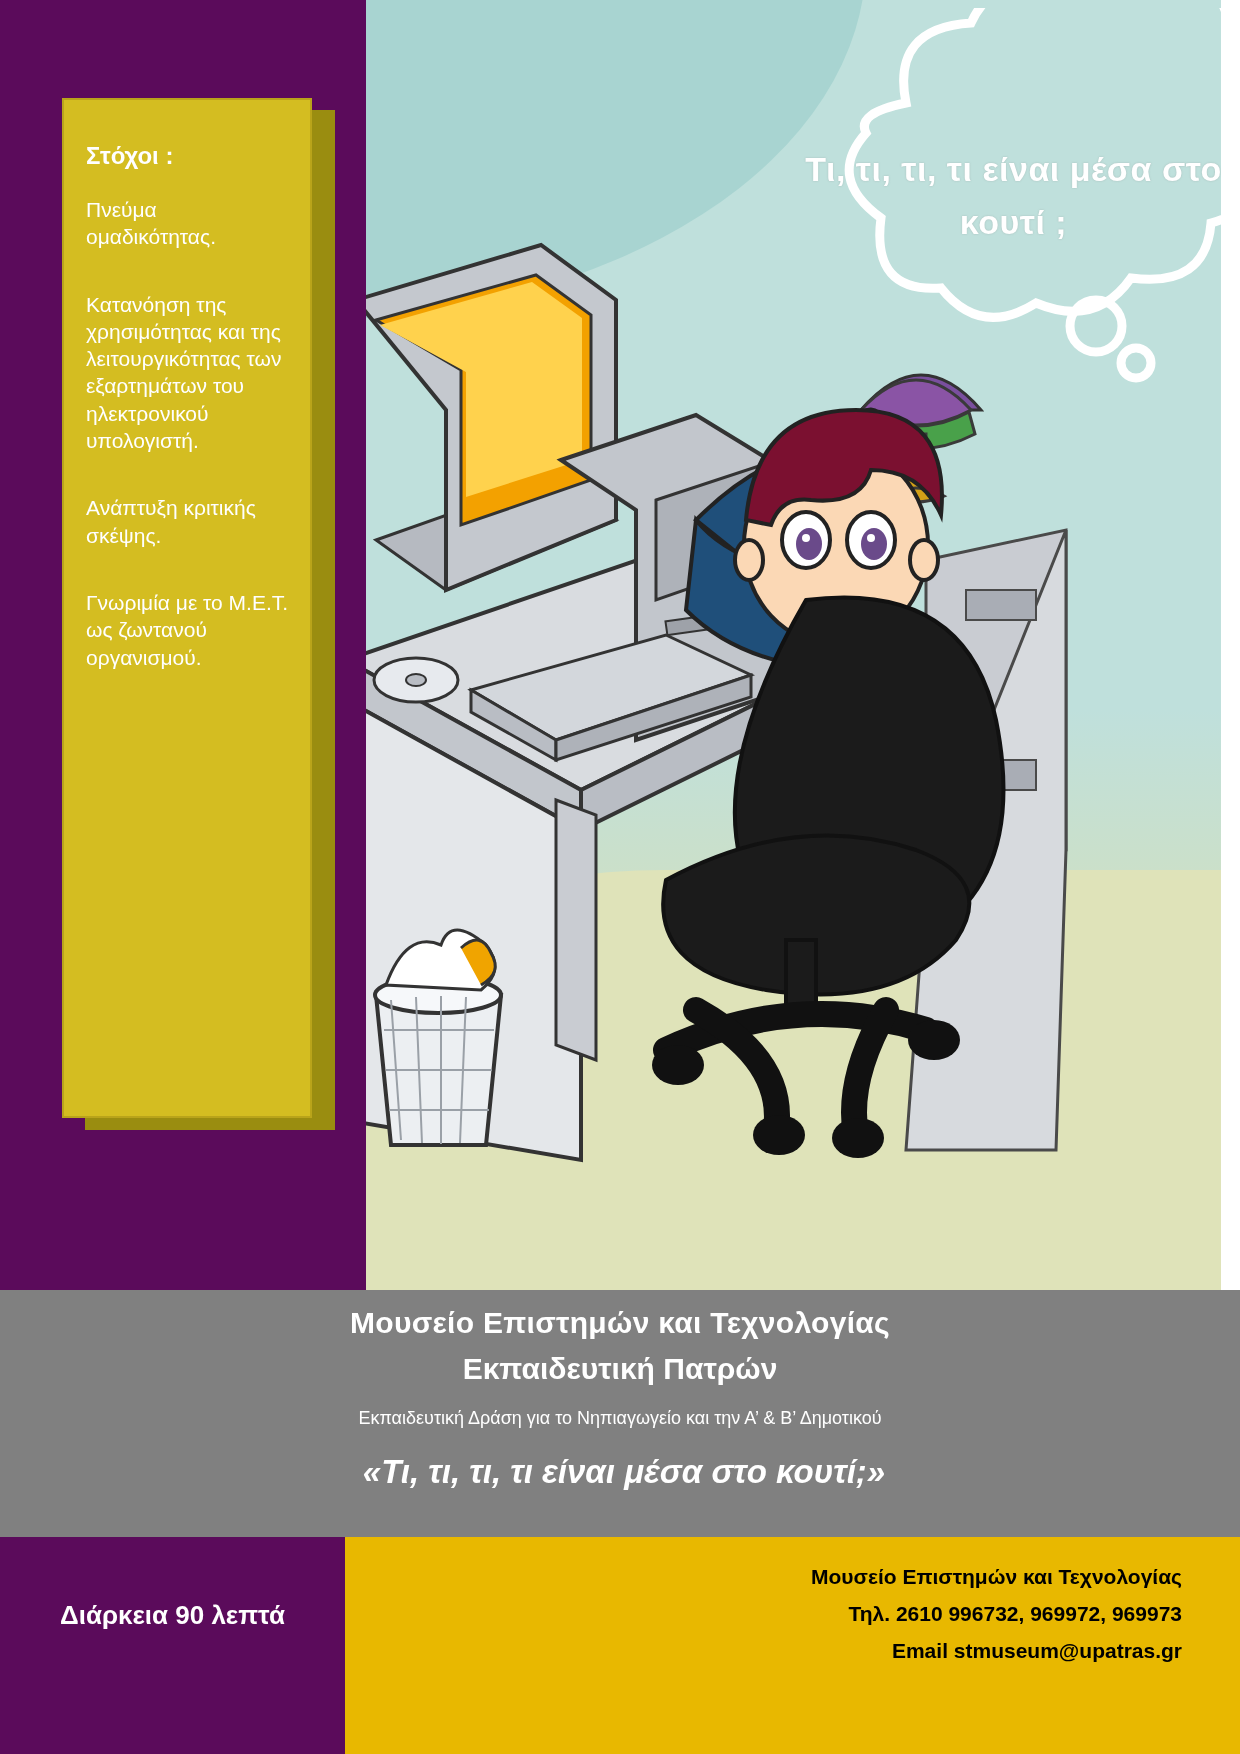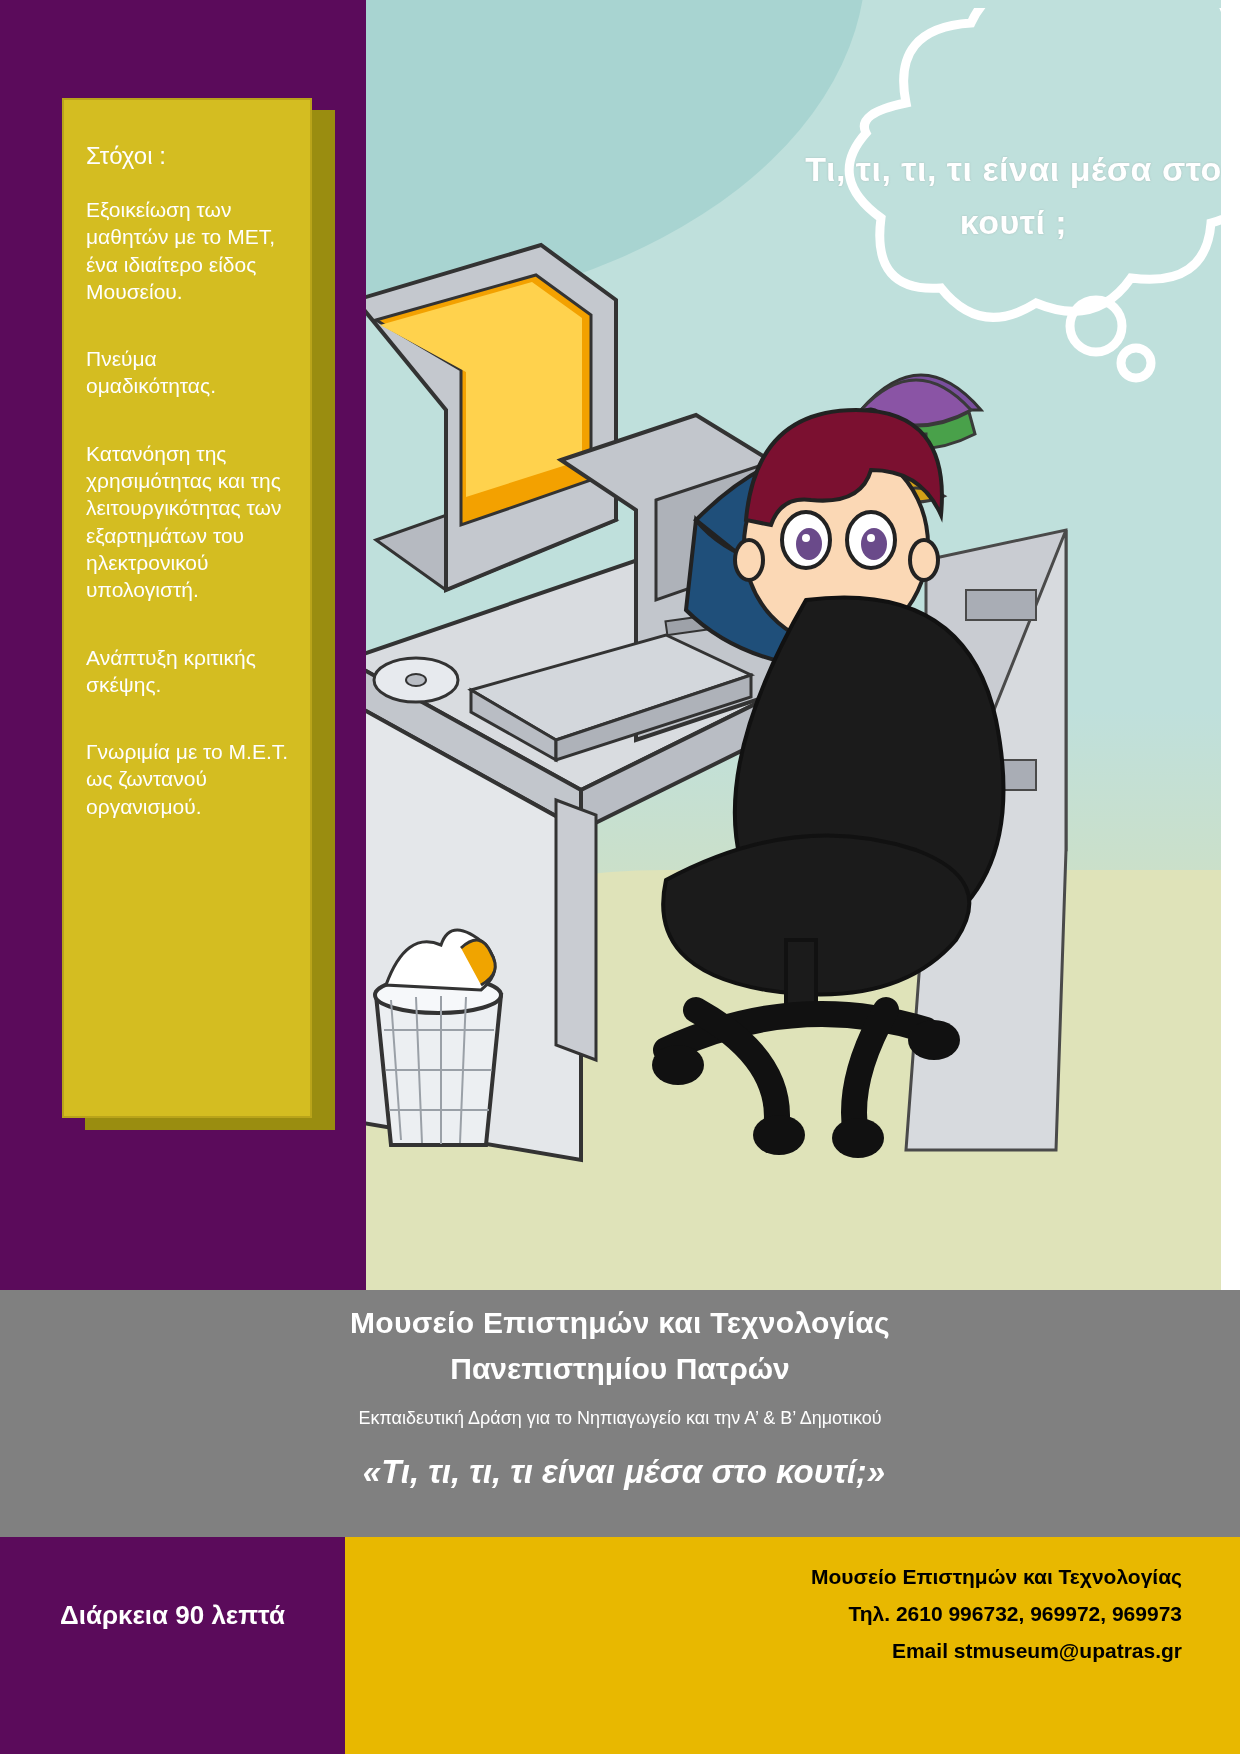--- a/index.html
+++ b/index.html
@@ -92,21 +92,21 @@
     left: 62px; top: 98px;
     width: 250px; height: 1020px;
     background: #d4bd21;
     border: 2px solid #b9a41a;
     box-sizing: border-box;
     padding: 42px 20px 20px 22px;
     color: #ffffff;
   }
   .goals-title {
     font-size: 24px;
-    font-weight: normal;
+    font-weight: bold;
     margin-bottom: 26px;
   }
   .goal-item {
     font-size: 21px;
     line-height: 1.3;
     margin-bottom: 40px;
   }
 
   
   .grey-band {
@@ -287,31 +287,30 @@
             <circle cx="350" cy="355" r="15"></circle>
           </g>
         </svg>
         <div class="bubble-text">Τι, τι, τι, τι είναι μέσα στο κουτί ;</div>
       </div>
     </div>
 
     <div class="goals-shadow"></div>
     <div class="goals-box">
       <div class="goals-title">Στόχοι :</div>
-      <div class="goal-item">Εξοικείωση των μαθητών με το ΜΕΤ, ένα ιδιαίτερο είδος Μουσείου.</div>
       <div class="goal-item">Πνεύμα ομαδικότητας.</div>
       <div class="goal-item">Κατανόηση  της χρησιμότητας και της λειτουργικότητας των εξαρτημάτων του ηλεκτρονικού υπολογιστή.</div>
       <div class="goal-item">Ανάπτυξη κριτικής σκέψης.</div>
       <div class="goal-item">Γνωριμία με το Μ.Ε.Τ. ως ζωντανού οργανισμού.</div>
     </div>
   </div>
 
   <div class="grey-band">
     <div class="grey-line1">Μουσείο Επιστημών και Τεχνολογίας</div>
-    <div class="grey-line2">Πανεπιστημίου Πατρών</div>
+    <div class="grey-line2">Εκπαιδευτική Πατρών</div>
     <div class="grey-sub">Εκπαιδευτική Δράση για το Νηπιαγωγείο και την Α’ &amp; Β’ Δημοτικού</div>
     <div class="grey-quote">«Τι, τι, τι, τι είναι μέσα στο κουτί;»</div>
   </div>
 
   <div class="bottom-purple"></div>
   <div class="duration">Διάρκεια  90 λεπτά</div>
   <div class="bottom-yellow"></div>
   <div class="contact">
     <div>Μουσείο Επιστημών και Τεχνολογίας</div>
     <div>Τηλ. 2610 996732, 969972, 969973</div>

